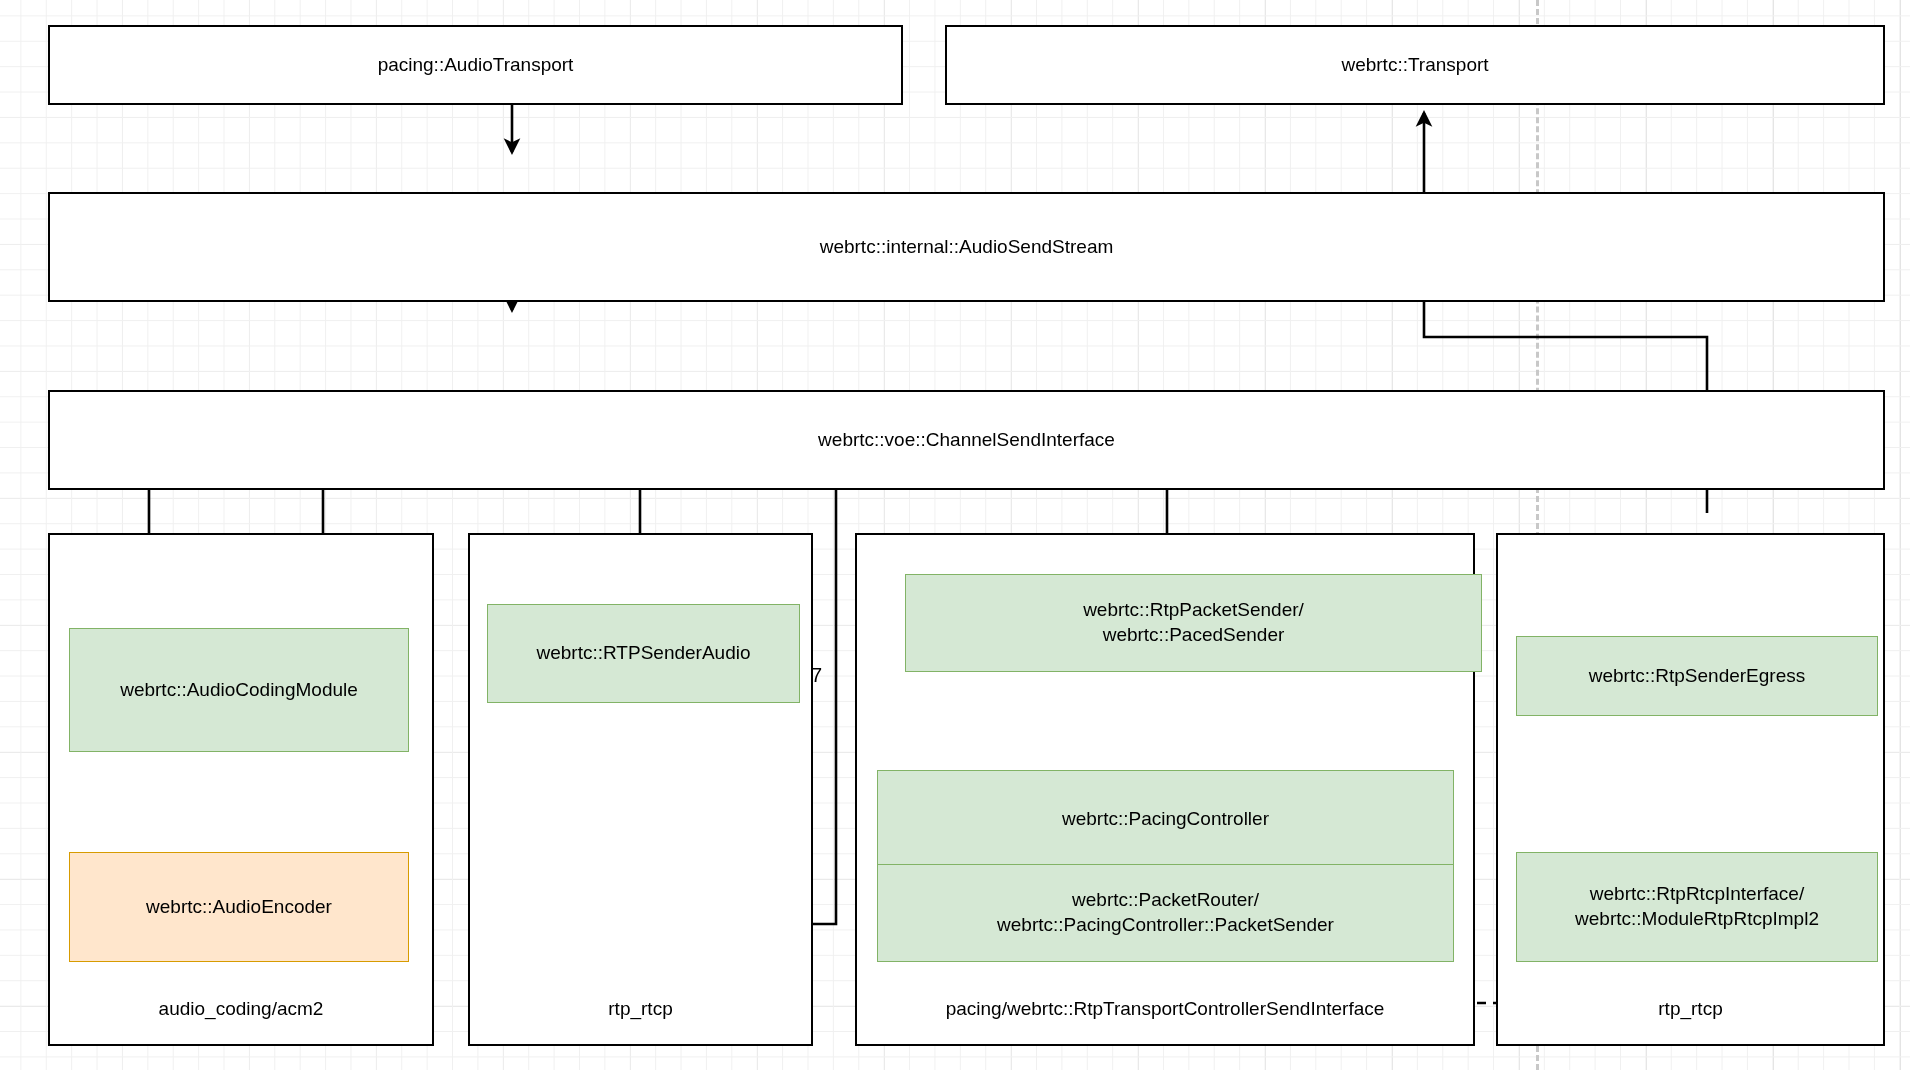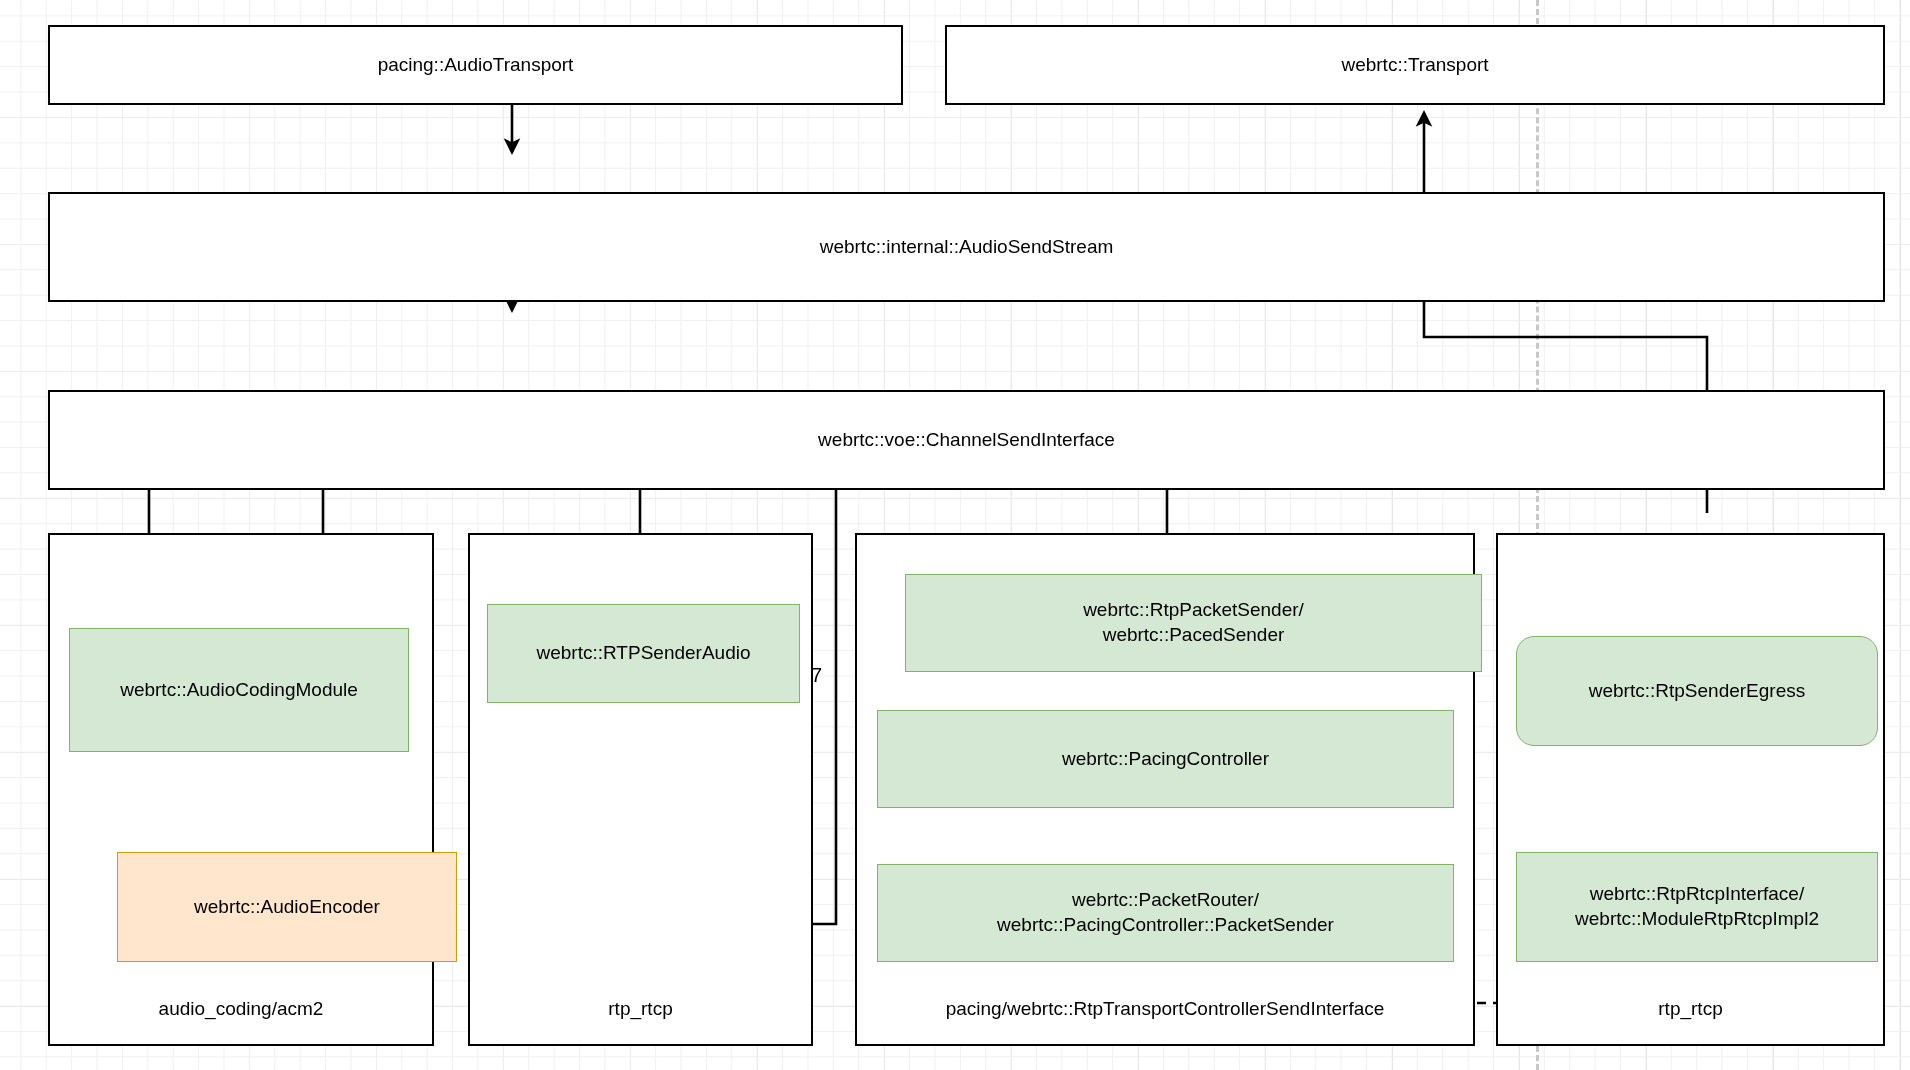--- a/index.html
+++ b/index.html
@@ -68,21 +68,20 @@
     font-size: 19px;
     color: #000;
   }
   .green {
     background: #d5e8d4;
     border: 1.5px solid #82b366;
   }
   .orange {
     background: #ffe6cc;
     border: 1.5px solid #d79b00;
-    margin-left: 48px;
   }
   .edgelayer {
     position: absolute;
     left: 0; top: 0;
     width: 1910px;
     height: 1070px;
     pointer-events: none;
   }
   .edgelabel {
     position: absolute;
@@ -185,32 +184,32 @@
     <span>webrtc::RTPSenderAudio</span>
   </div>
 
   <div class="node group" style="left:855px; top:533px; width:620px; height:513px;">
     <div class="group-label" style="bottom:22px;">pacing/webrtc::RtpTransportControllerSendInterface</div>
   </div>
   <div class="node green" style="left:877px; top:574px; width:577px; height:98px;margin-left:28px;">
     <span>webrtc::RtpPacketSender/
 webrtc::PacedSender</span>
   </div>
-  <div class="node green" style="left:877px; top:710px; width:577px; height:98px;">
+  <div class="node green" style="left:877px; top:770px; width:577px; height:98px;">
     <span>webrtc::PacingController</span>
   </div>
   <div class="node green" style="left:877px; top:864px; width:577px; height:98px;">
     <span>webrtc::PacketRouter/
 webrtc::PacingController::PacketSender</span>
   </div>
 
   <div class="node group" style="left:1496px; top:533px; width:389px; height:513px;">
     <div class="group-label" style="bottom:22px;">rtp_rtcp</div>
   </div>
-  <div class="node green" style="left:1516px; top:636px; width:362px; height:110px;border-radius:18px;">
+  <div class="node green" style="left:1516px; top:636px; width:362px; height:80px;">
     <span>webrtc::RtpSenderEgress</span>
   </div>
   <div class="node green" style="left:1516px; top:852px; width:362px; height:110px;">
     <span>webrtc::RtpRtcpInterface/
 webrtc::ModuleRtpRtcpImpl2</span>
   </div>
 
 </div>
 
 </body></html>

